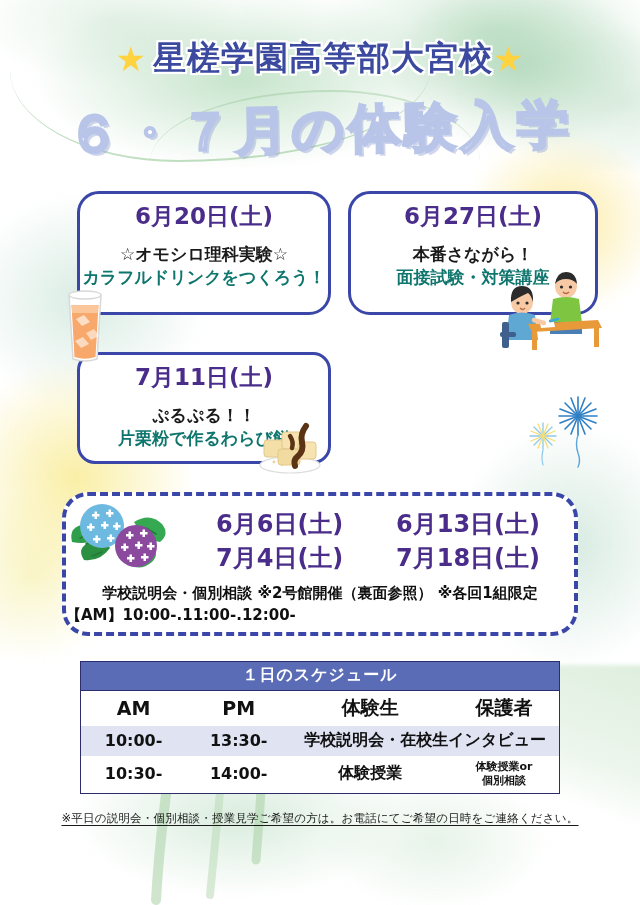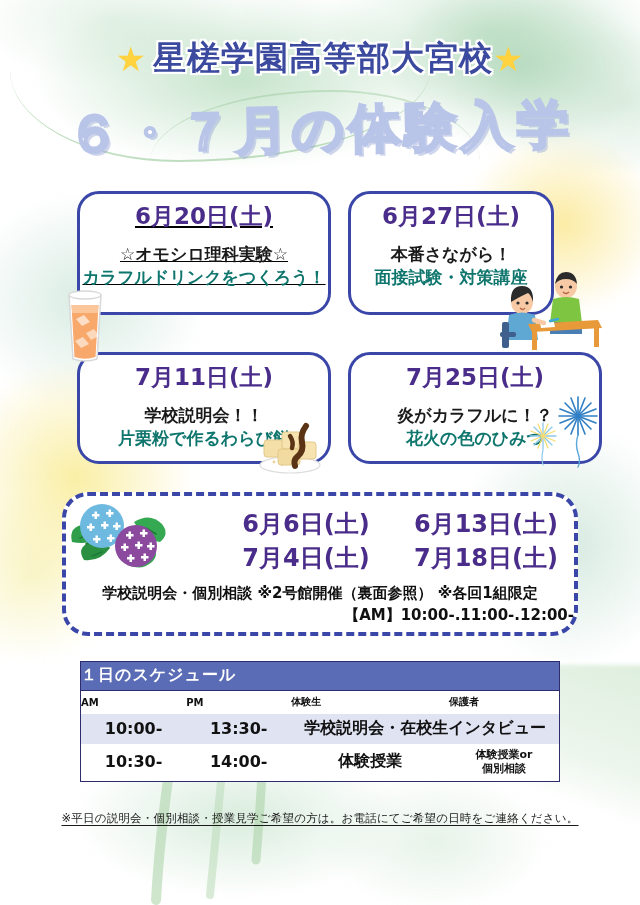--- a/index.html
+++ b/index.html
@@ -117,47 +117,47 @@
     text-align:center;
     overflow:visible;
   }
   .ebox .e-date{
     font-size:23px;font-weight:bold;color:#4a2d8a;
     margin-top:10px;line-height:1.1;letter-spacing:0;
   }
   .ebox .e-l1{font-size:17px;font-weight:bold;color:#1a1a1a;margin-top:14px;line-height:1.35;}
   .ebox .e-l2{font-size:17px;font-weight:bold;color:#0f766e;line-height:1.35;}
 
-  #box-0{left:77px;top:191px;width:254px;height:124px;text-decoration:underline;}
-  #box-1{left:348px;top:191px;width:206px;height:124px;}
-  #box-2{left:77px;top:352px;width:254px;height:112px;}
+  #box-0{left:77px;top:191px;width:254px;height:124px;}
+  #box-1{left:348px;top:191px;width:250px;height:124px;}
+  #box-2{left:77px;top:352px;width:254px;height:112px;border-radius:18px;}
   #box-3{left:348px;top:352px;width:254px;height:112px;}
 
   
   .dbox{
     position:absolute;left:62px;top:492px;width:516px;height:144px;
     background:#ffffff;
     border:4px dashed #3a46a8;
     border-radius:26px;
     box-sizing:border-box;
   }
   .dbox-dates{
     position:absolute;left:150px;top:12px;width:360px;
     display:grid;grid-template-columns:1fr 1fr;
     row-gap:2px;
   }
   .dbox-dates .dd{
-    font-size:24px;font-weight:bold;color:#4a2d8a;text-align:center;line-height:1.35;
+    font-size:24px;font-weight:bold;color:#4a2d8a;line-height:1.35;
   }
   .dbox-note1{
     position:absolute;left:0;right:0;top:88px;text-align:center;
     font-size:15px;font-weight:bold;color:#101010;letter-spacing:0;
   }
   .dbox-note2{
-    position:absolute;left:0;right:0;top:110px;text-align:right;
+    position:absolute;left:0;right:0;top:110px;text-align:left;
     font-size:15px;font-weight:bold;color:#101010;
   }
 
   
   .ill{position:absolute;pointer-events:none;}
 
   
   #ill-drink{left:62px;top:289px;width:46px;height:74px;}
   
   #ill-interview{left:476px;top:272px;width:128px;height:78px;}
@@ -170,28 +170,28 @@
 
   
   .sched{
     position:absolute;left:80px;top:661px;width:480px;
     border:1px solid #2d2d6e;
     box-sizing:border-box;
     background:#fff;
   }
   .sched-title{
     background:#5a6cb5;color:#ffffff;
-    text-align:left;font-size:16px;font-weight:bold;
+    text-align:center;font-size:16px;font-weight:bold;
     padding:3px 0 4px;letter-spacing:1px;
     border-bottom:1px solid #2d2d6e;
   }
   .sched table{width:100%;border-collapse:collapse;}
   .sched th{
-    font-size:10px;font-weight:bold;color:#111;
-    padding:4px 0 5px;background:#ffffff;text-align:left;
+    font-size:19px;font-weight:bold;color:#111;
+    padding:4px 0 5px;background:#ffffff;text-align:center;
   }
   .sched td{
     font-size:16px;font-weight:bold;color:#111;
     padding:4px 0 5px;text-align:center;vertical-align:middle;
   }
   .sched tr.r-alt td{background:#dfe3f2;}
   .sched tr.r-plain td{background:#ffffff;}
   .sched .col-am{width:22%;}
   .sched .col-pm{width:22%;}
   .sched .col-st{width:33%;font-family:Liberation Serif, serif;}
@@ -244,29 +244,24 @@
     </div>
 
     <div class="ebox" id="box-1">
       <div class="e-date">6月27日(土)</div>
       <div class="e-l1">本番さながら！</div>
       <div class="e-l2">面接試験・対策講座</div>
     </div>
 
     <div class="ebox" id="box-2">
       <div class="e-date">7月11日(土)</div>
-      <div class="e-l1">学校説明会！！</div>
+      <div class="e-l1">ぷるぷる！！</div>
       <div class="e-l2">片栗粉で作るわらび餅</div>
     </div>
 
-    <div class="ebox" id="box-3">
-      <div class="e-date">7月25日(土)</div>
-      <div class="e-l1">炎がカラフルに！？</div>
-      <div class="e-l2">花火の色のひみつ</div>
-    </div>
   </div>
 
   <svg class="ill" id="ill-drink" viewBox="0 0 46 74">
     <path d="M7 6 L39 6 L35 70 Q23 74 11 70 Z" fill="#ffffff" stroke="#d8d8d8" stroke-width="1.5"></path>
     <path d="M9.5 16 L36.5 16 L33.5 68 Q23 71.5 12.5 68 Z" fill="#f8a86a"></path>
     <path d="M9.5 16 L36.5 16 L35.8 24 L10.2 24 Z" fill="#fbc79a"></path>
     <path d="M14 30 l8 -4 6 7 -8 4z" fill="#ffffff" opacity=".62"></path>
     <path d="M24 44 l8 -4 5 7 -8 4z" fill="#ffffff" opacity=".55"></path>
     <path d="M13 52 l8 -4 6 7 -8 4z" fill="#ffffff" opacity=".58"></path>
     <ellipse cx="23" cy="6" rx="16" ry="4" fill="#ffffff" stroke="#d8d8d8" stroke-width="1.3"></ellipse>

